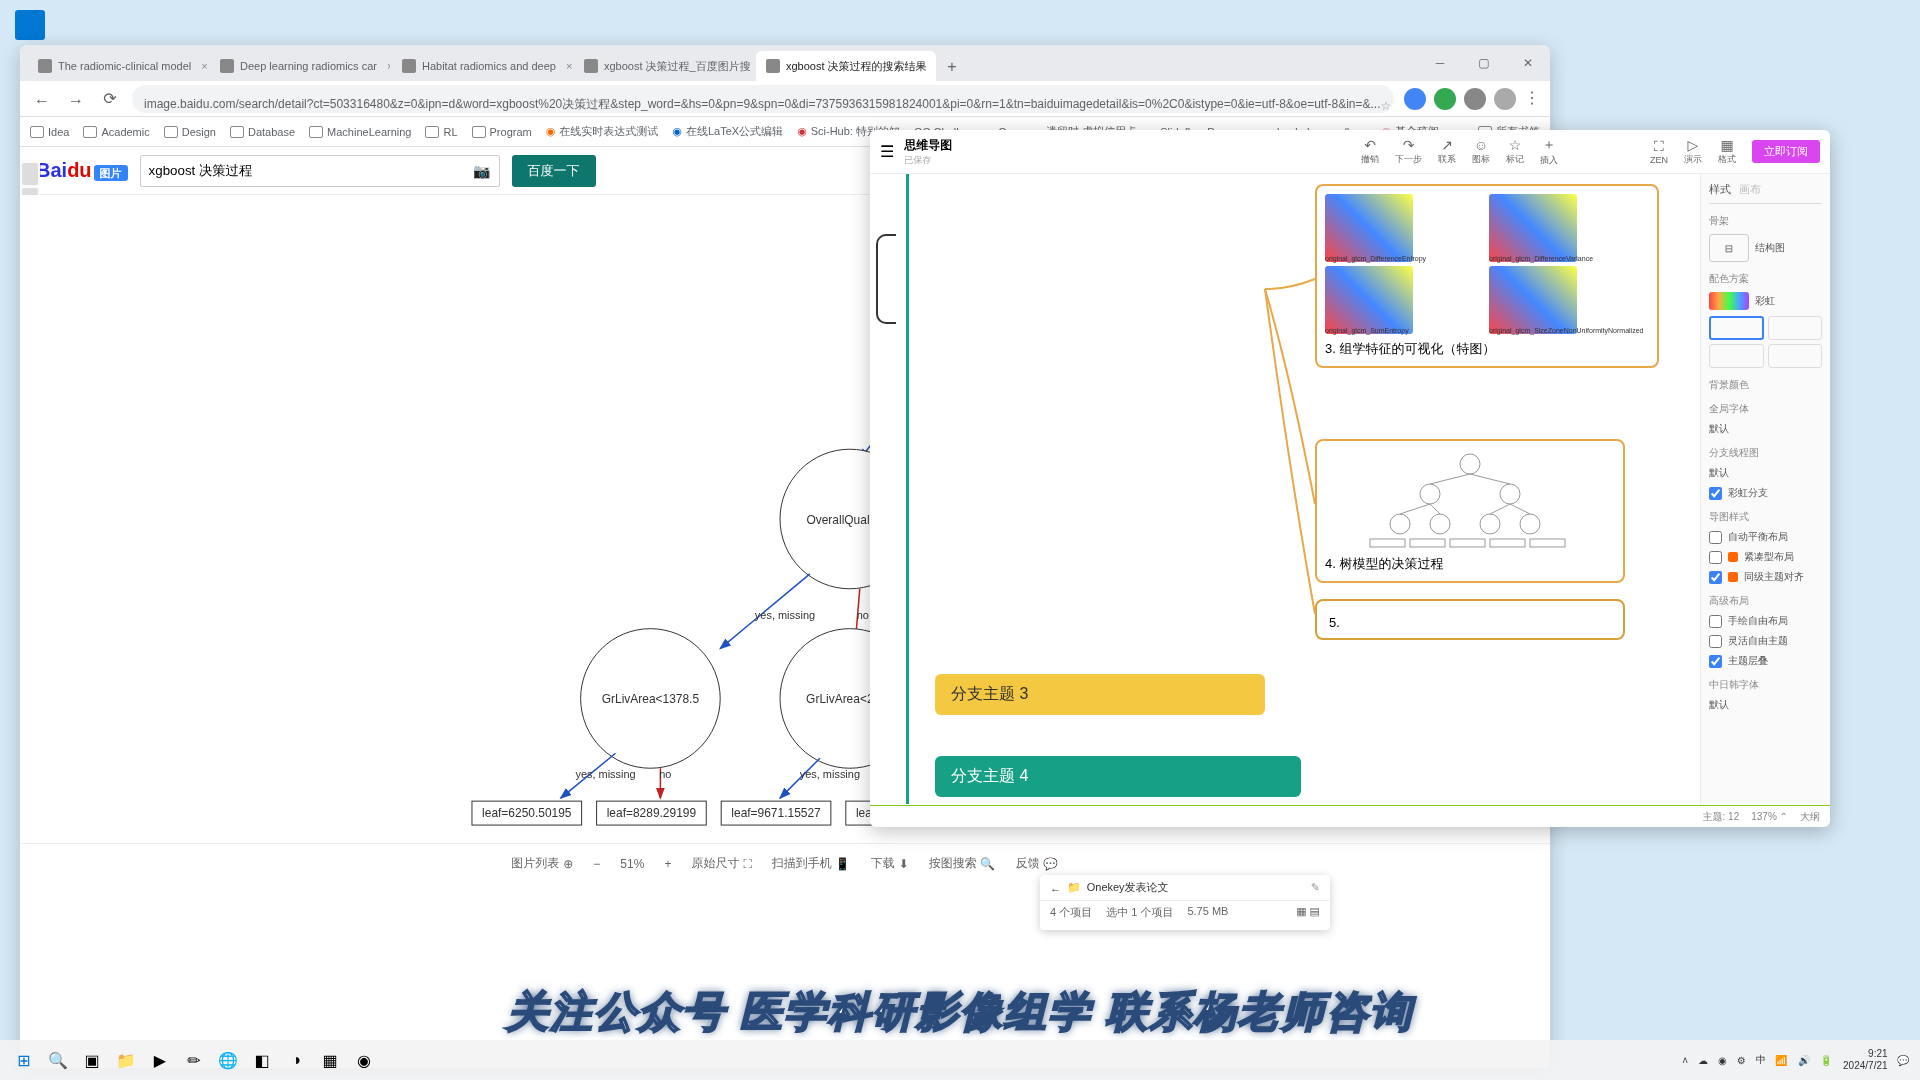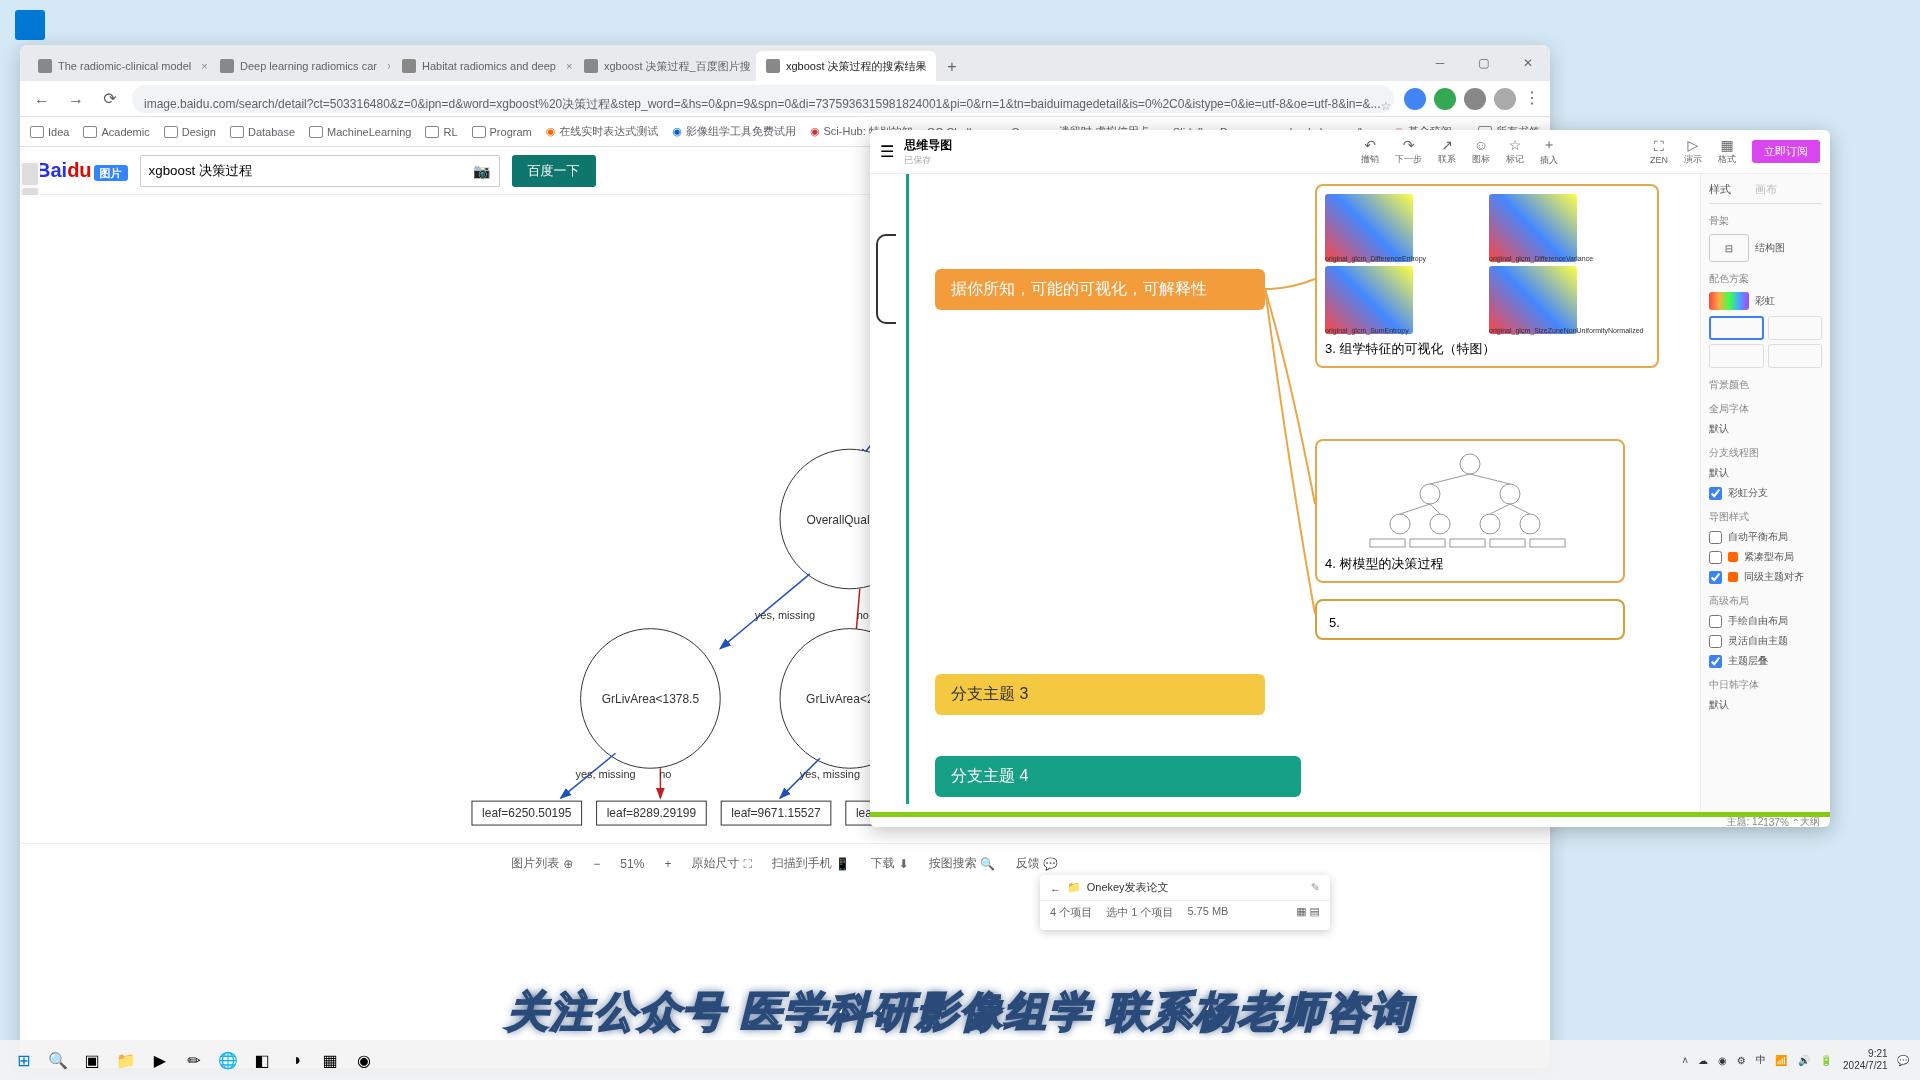--- a/index.html
+++ b/index.html
@@ -80,21 +80,21 @@
 .mm-node.yellow { background: #f5c842; color: #333; }
 .mm-node.teal { background: #16a085; color: #fff; }
 .mm-card { position: absolute; border: 2px solid #e8a84a; border-radius: 8px; padding: 8px; background: #fff; }
 .mm-card.active { border-color: #d4a037; }
 .mm-card .imgs { display: grid; grid-template-columns: 1fr 1fr; gap: 4px; }
 .mm-card .img { width: 88px; height: 68px; background: linear-gradient(45deg,#f44,#48f,#ff4); border-radius: 3px; font-size: 7px; color: #333; display: flex; align-items: flex-end; }
 .mm-card .label { font-size: 13px; margin-top: 6px; }
 .mm-connector { position: absolute; border-left: 3px solid #16a085; }
 .mm-bracket { position: absolute; width: 20px; border: 2px solid #333; border-right: none; border-radius: 10px 0 0 10px; }
 
-.mm-status { height: 15px; border-top: 5px solid #84cc16; display: flex; align-items: center; justify-content: flex-end; padding: 0 10px; font-size: 10px; color: #888; }
+.mm-status { height: 22px; border-top: 1px solid #84cc16; display: flex; align-items: center; justify-content: flex-end; padding: 0 10px; gap: 12px; font-size: 10px; color: #888; }
 
 
 .explorer { position: absolute; top: 875px; left: 1040px; width: 290px; height: 55px; background: #fff; box-shadow: 0 2px 10px rgba(0,0,0,0.2); border-radius: 4px; font-size: 11px; }
 .explorer .path { padding: 5px 10px; display: flex; align-items: center; gap: 6px; color: #333; }
 .explorer .folder { color: #e8a030; }
 .explorer .status { padding: 4px 10px; color: #666; border-top: 1px solid #eee; display: flex; gap: 14px; }
 
 
 .subtitle { position: absolute; bottom: 40px; left: 0; width: 100%; text-align: center; font-size: 42px; font-weight: bold; color: #fff; -webkit-text-stroke: 2px #2a4a7a; text-shadow: 0 0 8px #2a4a7a; font-style: italic; line-height: 1.3; letter-spacing: 2px; }
 
@@ -187,21 +187,21 @@
     <div class="bm">
         <span class="fi"></span>
         <span>Program</span>
       </div>
     <div class="bm">
         <span style="color:#f60">◉</span>
         <span>在线实时表达式测试</span>
       </div>
     <div class="bm">
         <span style="color:#06c">◉</span>
-        <span>影像组学工具免费试用</span>
+        <span>在线LaTeX公式编辑</span>
       </div>
     <div class="bm">
         <span style="color:#c33">◉</span>
         <span>Sci-Hub: 特别的知</span>
       </div>
     <div class="bm">
         <span>GC Challenges · Gran...</span>
       </div>
     <div class="bm">
         <span>遗留时 虚拟信用卡...</span>
@@ -348,21 +348,20 @@
       <div class="mm-tool"><span class="ico">▷</span><span>演示</span></div>
       <div class="mm-tool"><span class="ico">▦</span><span>格式</span></div>
       <div class="mm-upgrade">立即订阅</div>
     </div>
   </div>
   <div class="mm-body">
     <div class="mm-canvas">
       <div class="mm-connector" style="top:0;left:36px;height:630px"></div>
       <div class="mm-bracket" style="top:60px;left:6px;height:90px"></div>
 
-      <div class="mm-node orange" style="top:95px;left:65px;width:330px">据你所知，可能的可视化，可解释性</div>
 
       <div class="mm-card" style="top:10px;left:445px;width:344px">
         <div class="imgs">
           <div class="img">
               <span>original_glcm_DifferenceEntropy</span>
             </div>
           <div class="img">
               <span>original_glcm_DifferenceVariance</span>
             </div>
           <div class="img">
@@ -407,21 +406,21 @@
       <div class="mm-node teal" style="top:582px;left:65px;width:366px">分支主题 4</div>
 
       <svg style="position:absolute;top:0;left:0;width:100%;height:100%;pointer-events:none">
         <path d="M395 115 Q420 115 445 105" stroke="#e8a84a" stroke-width="2" fill="none"></path>
         <path d="M395 115 Q420 200 445 330" stroke="#e8a84a" stroke-width="2" fill="none"></path>
         <path d="M395 115 Q420 300 445 440" stroke="#e8a84a" stroke-width="2" fill="none"></path>
       </svg>
     </div>
 
     <div class="mm-sidebar">
-      <div style="display:flex;gap:24px;border-bottom:1px solid #ddd;padding-bottom:6px">
+      <div style="display:flex;gap:8px;border-bottom:1px solid #ddd;padding-bottom:6px">
         <span>样式</span>
         <span style="color:#bbb">画布</span>
       </div>
       <div class="sec-title">骨架</div>
       <div class="row">
         <div style="width:40px;height:28px;border:1px solid #ccc;border-radius:3px;display:flex;align-items:center;justify-content:center">⊟</div>
         <span>结构图</span>
       </div>
       <div class="sec-title">配色方案</div>
       <div class="row">

